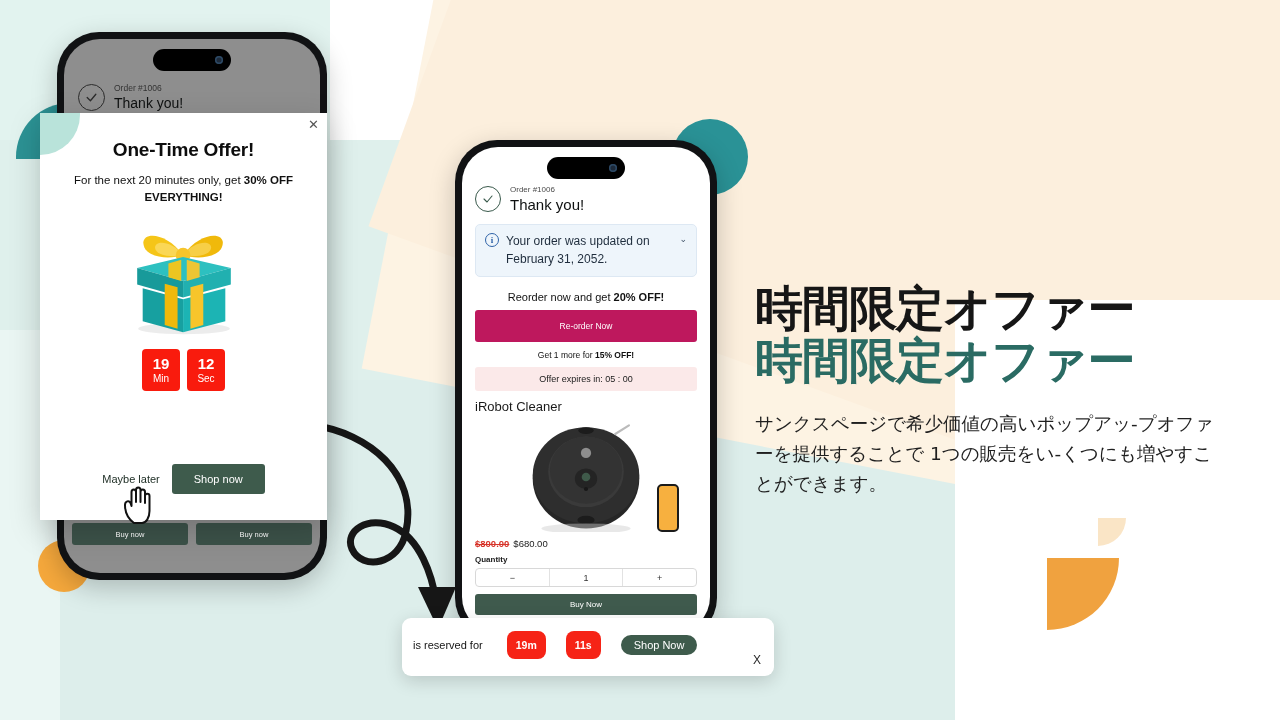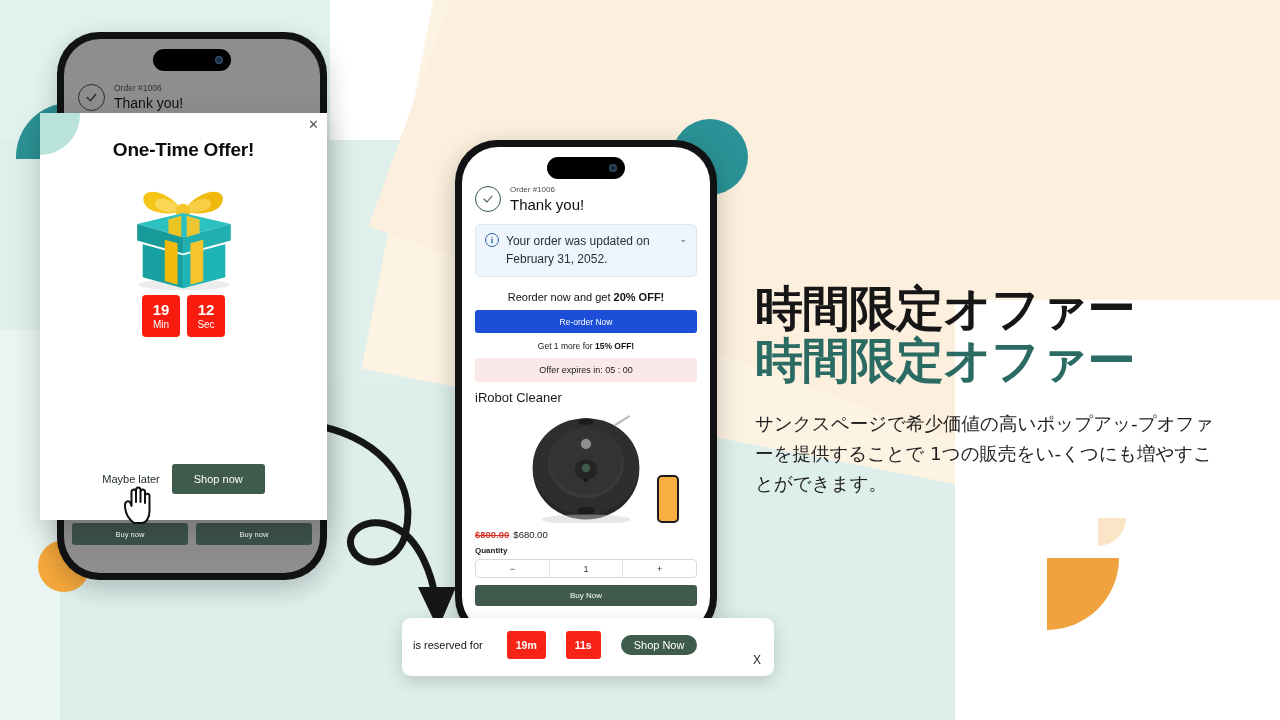--- a/index.html
+++ b/index.html
@@ -174,21 +174,21 @@
     font-family:"Liberation Serif", serif;
   }
   .rp-alert-text { flex:1; font-size:12px; color:#1f2d3d; line-height:1.45; }
   .rp-chevron { color:#44566b; font-size:9px; flex:0 0 auto; line-height:1; padding-top:2px; }
 
   .rp-reorder-head {
     text-align:center; margin-top:14px; font-size:11px; color:#111;
   }
   .rp-reorder-head b { font-weight:bold; }
   .rp-reorder-btn {
-    margin-top:7px; height:23px; background:#1d4ed8; border-radius:3px;
+    margin-top:7px; height:32px; background:#be185d; border-radius:3px;
     display:flex; align-items:center; justify-content:center;
     color:#fff; font-size:8.5px;
   }
   .rp-get1 { text-align:center; margin-top:8px; font-size:8.5px; color:#111; }
   .rp-get1 b { font-weight:bold; }
   .rp-expires {
     margin-top:7px; background:#fbe9e9; border-radius:3px;
     height:24px; display:flex; align-items:center; justify-content:center;
     font-size:9px; color:#1b1b1b;
   }
@@ -249,21 +249,21 @@
     text-align:center; margin:11px 18px 0 18px;
     font-size:11.5px; color:#111; line-height:1.45;
   }
   .popup-sub b { font-weight:bold; }
   .gift-wrap {
     margin-top:16px; height:118px;
     display:flex; align-items:center; justify-content:center;
   }
   .gift { width:120px; height:112px; }
   .timer {
-    display:flex; justify-content:center; gap:7px;
+    margin-top:10px; display:flex; justify-content:center; gap:7px;
   }
   .timer-box {
     width:38px; height:42px; background:#f91b0d; border-radius:4px;
     display:flex; flex-direction:column; align-items:center; justify-content:center;
     color:#fff;
   }
   .timer-num { font-size:15px; font-weight:bold; line-height:1; }
   .timer-unit { font-size:10px; line-height:1; margin-top:3px; }
   .popup-actions {
     position:absolute; left:0; right:0; bottom:26px;
@@ -290,21 +290,21 @@
   .dc-label { font-size:11px; color:#141414; }
   .dc-code {
     border:1px solid #555; border-radius:3px;
     padding:2px 7px; font-size:11px; color:#0c0c0c;
     font-family:"Liberation Sans", sans-serif;
   }
   .dc-row2 { display:flex; align-items:center; gap:20px; margin-top:6px; }
   .dc-res { font-size:11px; color:#141414; margin-right:4px; }
   .dc-chip {
     background:#f62316; color:#fff; font-size:10.5px; font-weight:bold;
-    padding:8px 9px; border-radius:3px;
+    padding:8px 9px; border-radius:8px;
   }
   .dc-shop {
     background:#3e5b4c; color:#fff; font-size:11px;
     padding:4px 13px; border-radius:13px; cursor:pointer;
   }
   .dc-x {
     position:absolute; right:13px; bottom:9px;
     font-size:12px; color:#2a2a2a; cursor:pointer;
   }
 
@@ -483,20 +483,23 @@
              C 34 116, 58 100, 84 112 C 110 124, 122 160, 126 186" fill="none" stroke="#161616" stroke-width="7" stroke-linecap="round"></path>
     <path d="M108 172 L128 214 L146 172 Z" fill="#161616"></path>
   </svg>
 
   <div id="popup">
     <div class="popup-mint"></div>
     <div class="popup-close">✕</div>
 
     <div class="popup-title">One-Time Offer!</div>
 
+    <div class="popup-sub">
+      <span>For the next 20 minutes only, get </span><b>30% OFF EVERYTHING!</b>
+    </div>
 
     <div class="gift-wrap">
       <svg class="gift" viewBox="0 0 130 122">
         <ellipse cx="65" cy="114" rx="50" ry="6" fill="#d9d9d9" opacity="0.5"></ellipse>
 
         <path d="M64 34 C 44 6, 14 8, 22 26 C 28 38, 52 38, 64 34 Z" fill="#f5c518"></path>
         <path d="M64 34 C 84 6, 114 8, 106 26 C 100 38, 76 38, 64 34 Z" fill="#f0b90b"></path>
         <path d="M64 34 C 50 16, 30 18, 34 28 C 38 36, 56 36, 64 34 Z" fill="#fad961" opacity="0.85"></path>
         <path d="M64 34 C 78 16, 98 18, 94 28 C 90 36, 72 36, 64 34 Z" fill="#fad961" opacity="0.7"></path>
         <circle cx="64" cy="34" r="8" fill="#f7c52b"></circle>

